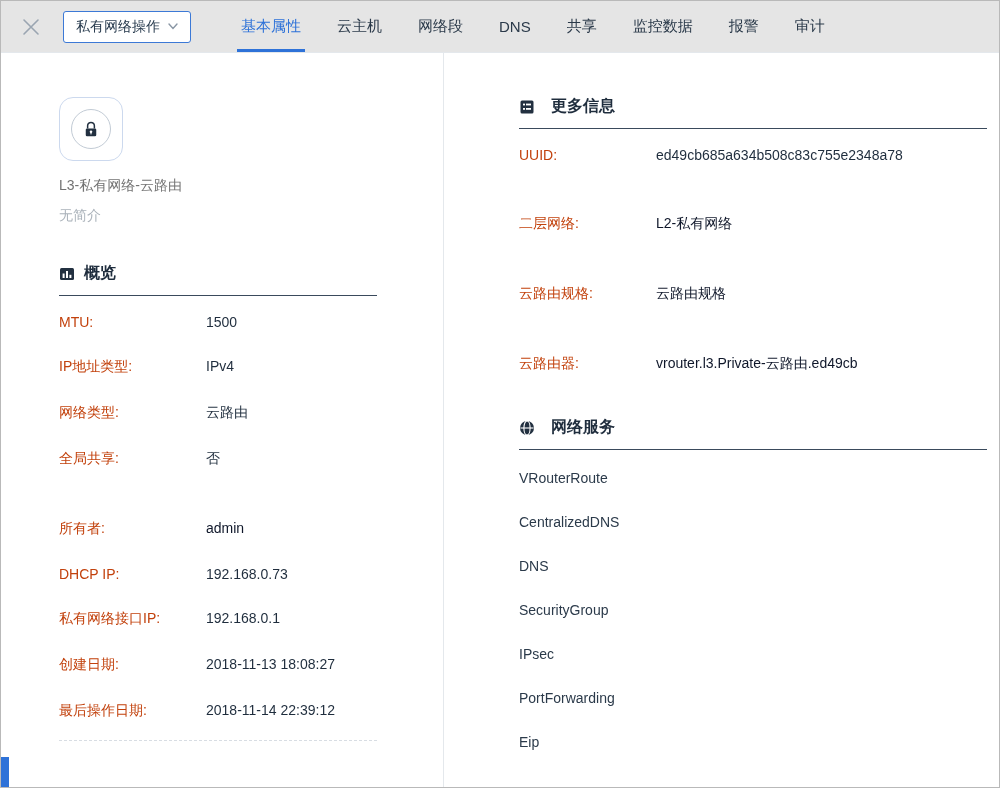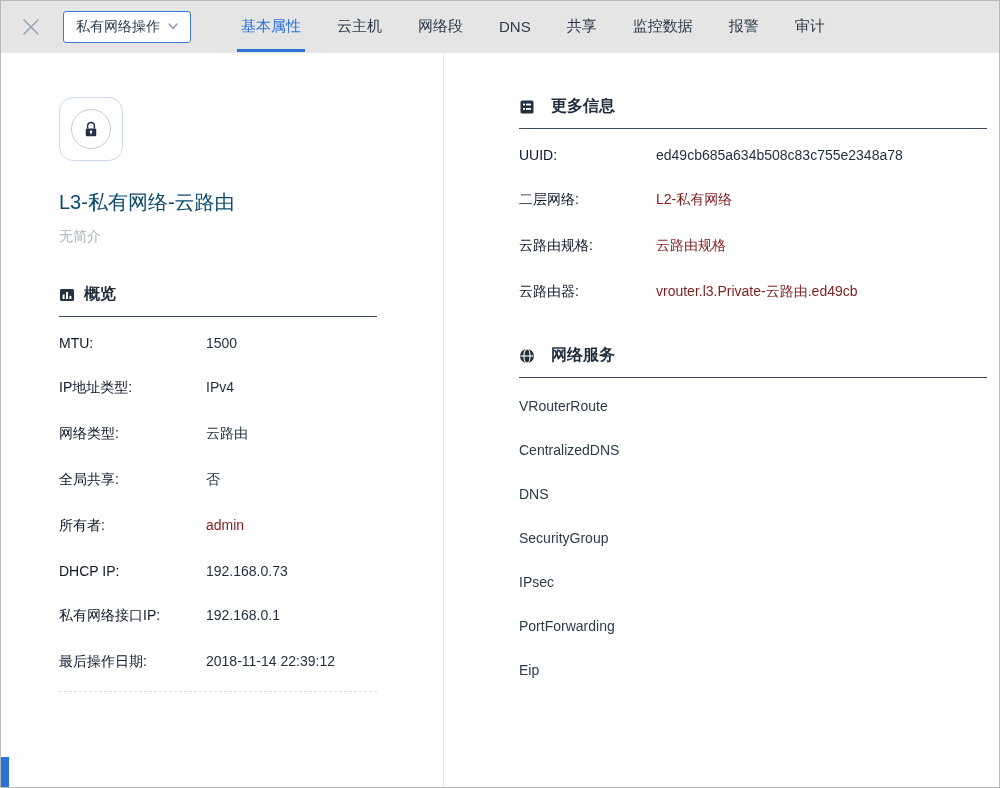--- a/index.html
+++ b/index.html
@@ -95,24 +95,24 @@
     border-radius: 14px;
     display: flex; align-items: center; justify-content: center;
   }
   .avatar-circle {
     width: 40px; height: 40px;
     border: 1px solid #c2cbd5;
     border-radius: 50%;
     display: flex; align-items: center; justify-content: center;
   }
   .page-title {
-    margin-top: 28px;
-    font-size: 20px;
+    margin-top: 16px;
+    font-size: 14px;
     font-weight: 400;
-    color: #0c4a6e;
+    color: #737373;
   }
   .subtitle {
     margin-top: 12px;
     font-size: 14px;
     color: #aab2ba;
   }
 
   .section-heading {
     display: flex;
     align-items: center;
@@ -128,24 +128,24 @@
   .kv-table { margin-top: 4px; }
   .kv-row {
     display: flex;
     align-items: baseline;
     padding: 14px 0;
     font-size: 14px;
   }
   .kv-label {
     width: 147px;
     flex: 0 0 147px;
-    color: #0f172a;
+    color: #c2410c;
   }
   .kv-value { color: #1f2d3d; }
-  .link { color: #7f1d1d; cursor: pointer; }
+  .link { color: #0f172a; cursor: pointer; margin-top: 24px; }
 
   .dashed-divider {
     width: 318px;
     border-top: 1px dashed #d8dde3;
     margin-top: 6px;
   }
 
   
   .right-panel .section-heading { width: 100%; gap: 16px; }
   .right-panel .kv-label { width: 137px; flex: 0 0 137px; }
@@ -252,20 +252,24 @@
         </div>
         <div class="kv-row">
           <div class="kv-label">DHCP IP:</div>
           <div class="kv-value">192.168.0.73</div>
         </div>
         <div class="kv-row">
           <div class="kv-label">私有网络接口IP:</div>
           <div class="kv-value">192.168.0.1</div>
         </div>
         <div class="kv-row">
+          <div class="kv-label">创建日期:</div>
+          <div class="kv-value">2018-11-13 18:08:27</div>
+        </div>
+        <div class="kv-row">
           <div class="kv-label">最后操作日期:</div>
           <div class="kv-value">2018-11-14 22:39:12</div>
         </div>
       </div>
 
       <div class="dashed-divider"></div>
     </div>
 
     <div class="right-panel">
 

